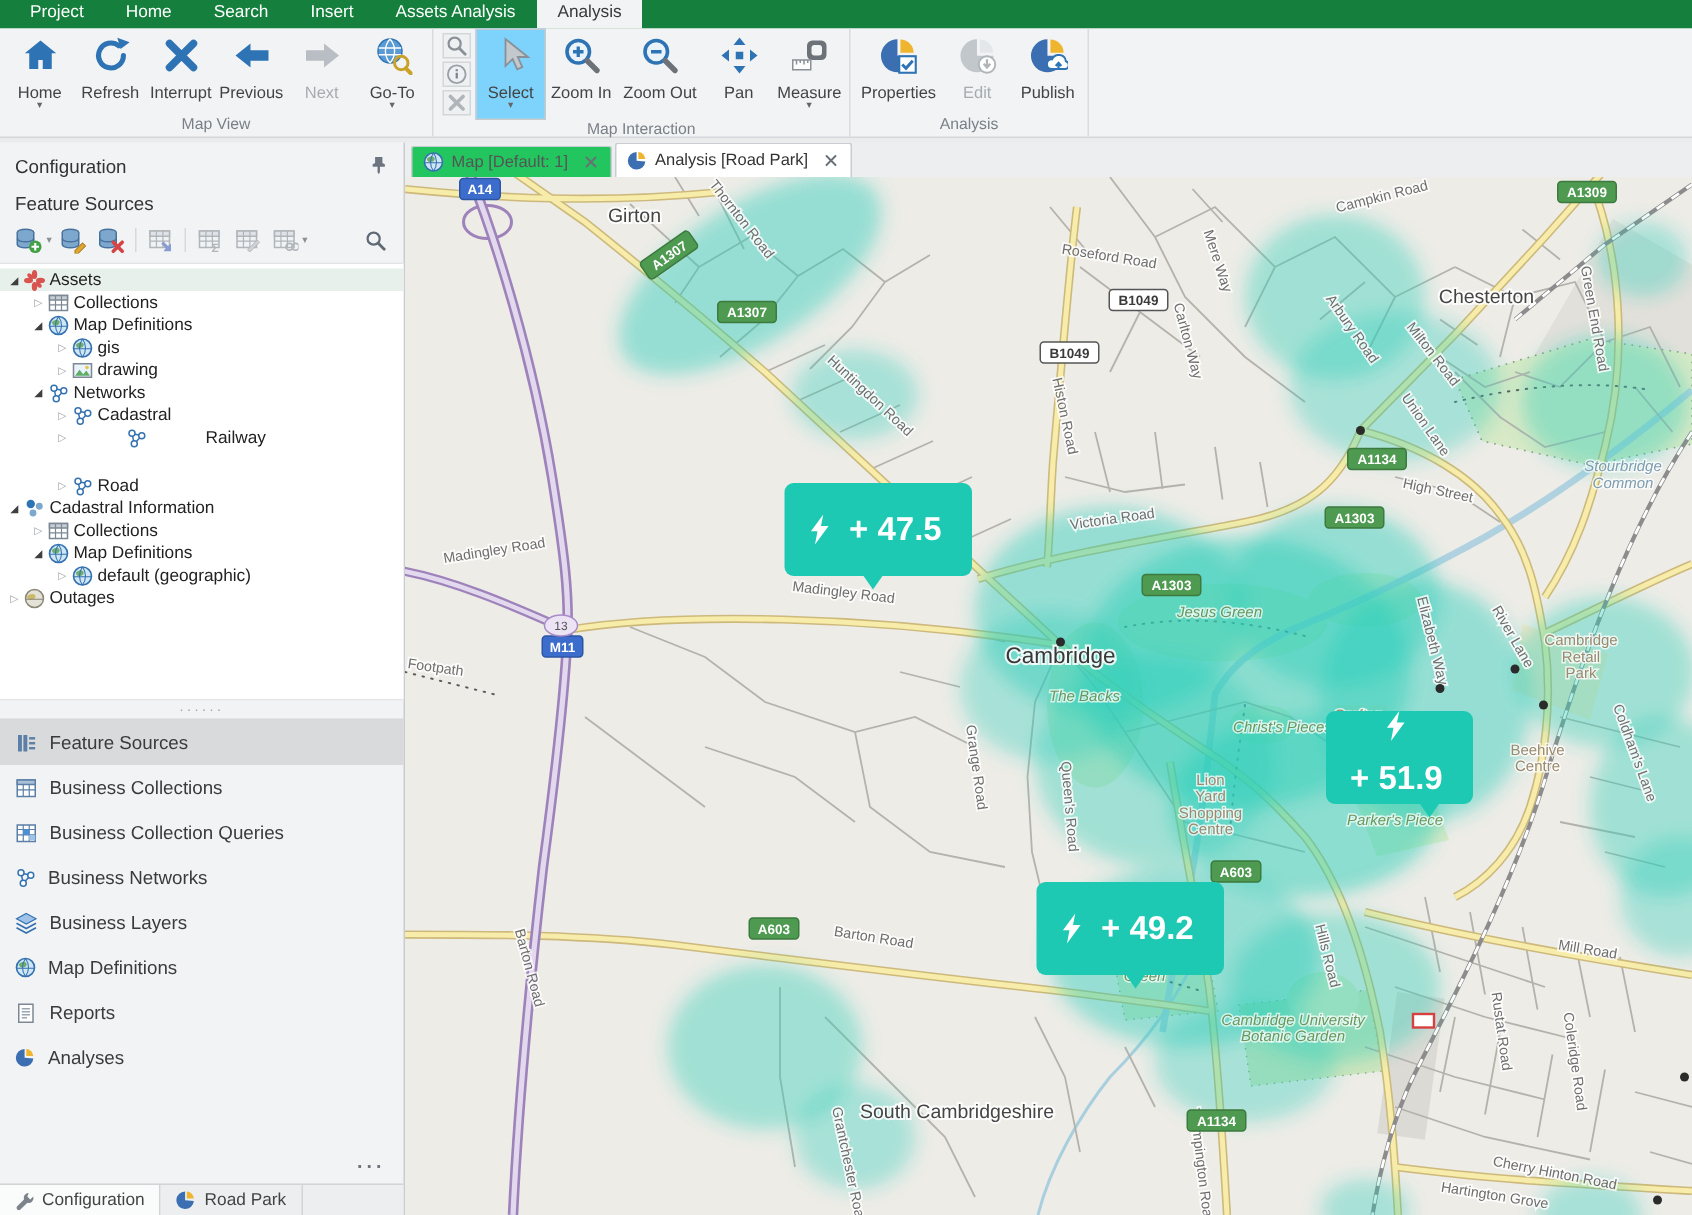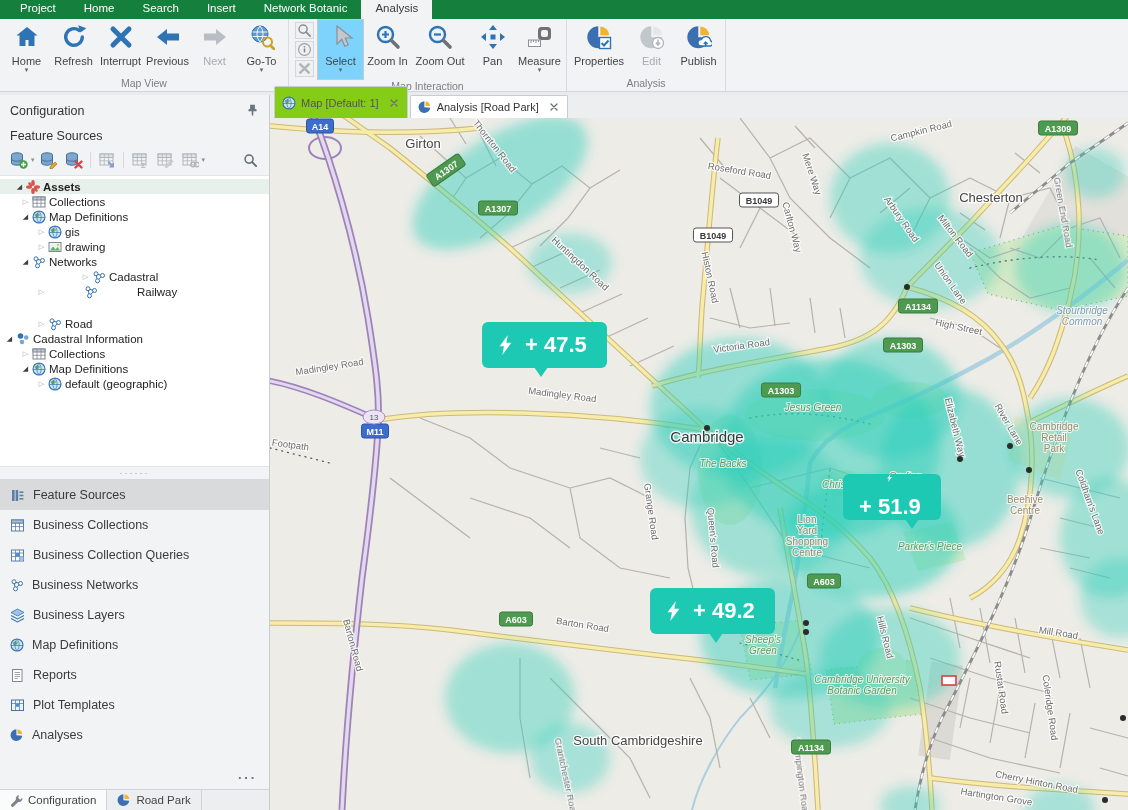--- a/index.html
+++ b/index.html
@@ -50,53 +50,53 @@
   .nav-item{display:flex;align-items:center;gap:8px;height:30px;padding:0 10px;font-size:12.5px;color:#3b3b3b;cursor:default;}
   .nav-item.sel{background:#d9dadb;}
   #sb-fill{flex:1;}
   #sb-overflow{text-align:right;padding:2px 12px 4px;font-size:13px;font-weight:bold;color:#6a7076;letter-spacing:2px;}
   #sb-tabs{height:21px;background:#eceef0;border-top:1px solid #d2d5d8;display:flex;align-items:stretch;font-size:11.5px;color:#444;}
   .sb-tab{display:flex;align-items:center;gap:5px;padding:0 10px;border-right:1px solid #d2d5d8;}
   .sb-tab.active{background:#fafbfb;}
 
   
   #map-tabs{height:23px;background:#eceef0;display:flex;align-items:flex-end;padding-left:4px;gap:2px;}
-  .map-tab{display:flex;align-items:center;gap:5px;height:32px;padding:0 7px;font-size:11px;color:#555;
-    background:#84cc16;border:1px solid #c9cdd1;border-bottom:none;border-radius:2px 2px 0 0;}
+  .map-tab{display:flex;align-items:center;gap:5px;height:21px;padding:0 7px;font-size:11px;color:#555;
+    background:#22c55e;border:1px solid #c9cdd1;border-bottom:none;border-radius:2px 2px 0 0;}
   .map-tab.active{background:#fff;color:#333;height:23px;}
   .map-tab .x{margin-left:4px;display:flex;}
 
   
   #map-wrap{position:relative;width:858px;height:692px;background:#edece7;overflow:hidden;}
   #map-svg{position:absolute;left:0;top:0;}
   text{font-family:"Liberation Sans","DejaVu Sans",sans-serif;}
   .mt-road{font-size:9.5px;fill:#6e6e6e;paint-order:stroke;stroke:rgba(255,255,255,.8);stroke-width:2.4px;}
   .mt-town{font-size:13px;fill:#454545;paint-order:stroke;stroke:rgba(255,255,255,.85);stroke-width:2.6px;}
   .mt-city{font-size:15px;fill:#383838;paint-order:stroke;stroke:rgba(255,255,255,.85);stroke-width:2.8px;}
   .mt-park{font-size:10px;font-style:italic;fill:#67995f;paint-order:stroke;stroke:rgba(255,255,255,.7);stroke-width:2px;}
   .mt-parkblue{font-size:10px;font-style:italic;fill:#7d9cb0;paint-order:stroke;stroke:rgba(255,255,255,.7);stroke-width:2px;}
   .mt-poi{font-size:10px;fill:#9a8a6e;paint-order:stroke;stroke:rgba(255,255,255,.75);stroke-width:2px;}
   .shield-txt{font-size:9px;font-weight:bold;fill:#fff;}
   .shield-txt.dark{fill:#3a3a3a;}
   .junc-txt{font-size:8px;fill:#555;}
 
-  .callout{position:absolute;height:46px;background:#1ec9b4;border-radius:6px;color:#fff;
-    display:flex;align-items:center;gap:12px;padding:0 20px 0 16px;font-size:22px;font-weight:bold;}
+  .callout{position:absolute;height:62px;background:#1ec9b4;border-radius:6px;color:#fff;
+    display:flex;align-items:center;gap:12px;padding:0 20px 0 16px;font-size:22px;font-weight:bold;margin-left:41px;}
   .callout::after{content:"";position:absolute;bottom:-9px;left:var(--tail);
     border:7px solid transparent;border-top:10px solid #1ec9b4;border-bottom:none;}
 </style>
 </head>
 <body>
 
 <div id="ribbon-tabs">
     <div class="rtab">Project</div>
     <div class="rtab">Home</div>
     <div class="rtab">Search</div>
     <div class="rtab">Insert</div>
-    <div class="rtab">Network Botanic</div>
+    <div class="rtab">Assets Analysis</div>
     <div class="rtab active">Analysis</div>
   </div>
 <div id="ribbon">
     <div class="rb-group">
       <div class="rb-row">
         <div class="rb-btn">
           <span class="rb-ic"><svg viewBox="0 0 26 26" width="26" height="26">
               <path d="M13 3 2.5 11.5h3V22h6v-6h3v6h6V11.5h3Z" fill="#2e74b5"></path>
             </svg></span>
      <span class="rb-lb">Home</span>
@@ -318,21 +318,21 @@
         <span class="tb-caret">▾</span>
         <div class="tb-spacer"></div>
         <div class="tb-btn">
           <svg viewBox="0 0 16 16" width="15" height="15">
             <circle cx="6.5" cy="6.5" r="4.3" fill="none" stroke="#5f6a75" stroke-width="1.6"></circle>
             <path d="M9.8 9.8 14 14" stroke="#5f6a75" stroke-width="2" stroke-linecap="round"></path>
           </svg>
         </div>
       </div>
     <div id="tree">
-        <div class="tr-row sel" style="padding-left: 14px; font-weight: bold;">
+        <div class="tr-row sel" style="padding-left: 4px;">
           <span class="tr-exp open">◢</span>
           <span class="tr-ic">
             <svg viewBox="0 0 14 14" width="14" height="14">
               <g fill="#d9534f">
                 <ellipse cx="7" cy="3" rx="1.8" ry="3"></ellipse>
                 <ellipse cx="7" cy="11" rx="1.8" ry="3"></ellipse>
                 <ellipse cx="3" cy="7" rx="3" ry="1.8"></ellipse>
                 <ellipse cx="11" cy="7" rx="3" ry="1.8"></ellipse>
                 <ellipse cx="4.2" cy="4.2" rx="1.4" ry="2.4" transform="rotate(-45 4.2 4.2)"></ellipse>
                 <ellipse cx="9.8" cy="9.8" rx="1.4" ry="2.4" transform="rotate(-45 9.8 9.8)"></ellipse>
@@ -390,21 +390,21 @@
           <span class="tr-ic">
             <svg viewBox="0 0 14 14" width="14" height="14">
               <path d="M4 4 10.5 5.5M4 4 5.5 10.8M10.5 5.5 5.5 10.8" stroke="#3572b0" stroke-width="1" fill="none"></path>
               <circle cx="4" cy="3.8" r="2" fill="#fff" stroke="#3572b0"></circle>
               <circle cx="10.5" cy="5.5" r="2" fill="#fff" stroke="#3572b0"></circle>
               <circle cx="5.5" cy="10.8" r="2" fill="#fff" stroke="#3572b0"></circle>
             </svg>
           </span>
           <span>Networks</span>
         </div>
-        <div class="tr-row" style="padding-left: 36px; margin-left: 44px;">
+        <div class="tr-row" style="padding-left: 36px;">
           <span class="tr-exp">▷</span>
           <span class="tr-ic">
             <svg viewBox="0 0 14 14" width="14" height="14">
               <path d="M4 4 10.5 5.5M4 4 5.5 10.8M10.5 5.5 5.5 10.8" stroke="#3572b0" stroke-width="1" fill="none"></path>
               <circle cx="4" cy="3.8" r="2" fill="#fff" stroke="#3572b0"></circle>
               <circle cx="10.5" cy="5.5" r="2" fill="#fff" stroke="#3572b0"></circle>
               <circle cx="5.5" cy="10.8" r="2" fill="#fff" stroke="#3572b0"></circle>
             </svg>
           </span>
           <span>Cadastral</span>
@@ -469,20 +469,31 @@
         <div class="tr-row" style="padding-left: 36px;">
           <span class="tr-exp">▷</span>
           <span class="tr-ic">
             <svg viewBox="0 0 14 14" width="14" height="14">
               <circle cx="7" cy="7" r="6" fill="#cfe6f5" stroke="#3572b0" stroke-width="1.1"></circle>
               <path d="M2.5 5c1.5-2 4-2.4 5-1s-.5 3-2.5 3S3 6 2.5 5Z" fill="#6fae6f" stroke="none"></path>
               <path d="M1 7.5h12M7 1a10 10 0 0 1 0 12M7 1a10 10 0 0 0 0 12" fill="none" stroke="#3572b0" stroke-width=".7"></path>
             </svg>
           </span>
           <span>default (geographic)</span>
+        </div>
+        <div class="tr-row" style="padding-left: 4px;">
+          <span class="tr-exp">▷</span>
+          <span class="tr-ic">
+            <svg viewBox="0 0 14 14" width="14" height="14">
+              <circle cx="7" cy="7" r="6" fill="#e4e2d6" stroke="#8b8878"></circle>
+              <path d="M2 5.5c2-1.8 4.5-2 5.5-.5S6 8 4 7.8 2.5 6.5 2 5.5Z" fill="#c9b968"></path>
+              <path d="M1 7.5h12" stroke="#8b8878" stroke-width=".7"></path>
+            </svg>
+          </span>
+          <span>Outages</span>
         </div>
       </div>
     <div id="splitter">······</div>
     <div id="nav">
         <div class="nav-item sel">
           <span style="display:flex">
             <svg viewBox="0 0 15 15" width="15" height="15">
               <g fill="#5b7fa6">
                 <rect x="2" y="2" width="2.6" height="11"></rect>
                 <rect x="5.6" y="2" width="2.6" height="11"></rect>
@@ -547,30 +558,20 @@
           <span>Map Definitions</span>
         </div>
         <div class="nav-item">
           <span style="display:flex">
             <svg viewBox="0 0 15 15" width="15" height="15">
               <rect x="2.5" y="1.5" width="9.5" height="12" fill="#fff" stroke="#7d8894"></rect>
               <path d="M4.5 4.5h5.5M4.5 6.5h5.5M4.5 8.5h5.5M4.5 10.5h3.5" stroke="#9aa6b2"></path>
             </svg>
           </span>
           <span>Reports</span>
-        </div>
-        <div class="nav-item">
-          <span style="display:flex">
-            <svg viewBox="0 0 15 15" width="15" height="15">
-              <rect x="1.5" y="2" width="12" height="10.5" fill="#eef4fa" stroke="#47729e"></rect>
-              <path d="M1.5 5.5h12M5.5 2v10.5M9.5 2v10.5" stroke="#47729e" stroke-width=".7"></path>
-              <rect x="6" y="6" width="3" height="2.8" fill="#4a90d9"></rect>
-            </svg>
-          </span>
-          <span>Plot Templates</span>
         </div>
         <div class="nav-item">
           <span style="display:flex">
             <svg viewBox="0 0 16 16" width="14" height="14">
               <path d="M7.3 8.2 7.3 1.5 A6.7 6.7 0 1 0 14 8.8 Z" fill="#3c6fb2"></path>
               <path d="M8.6 6.9 8.6 1.6 A5.3 5.3 0 0 1 13.9 6.9 Z" fill="#f0b52e"></path>
             </svg>
           </span>
           <span>Analyses</span>
         </div>

